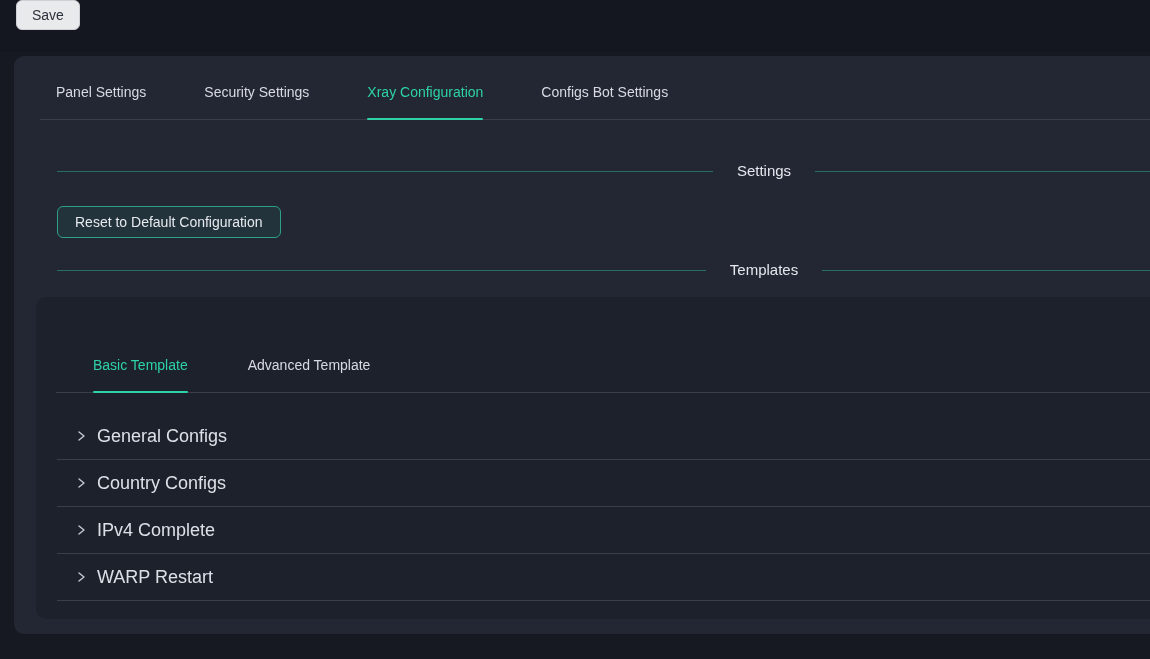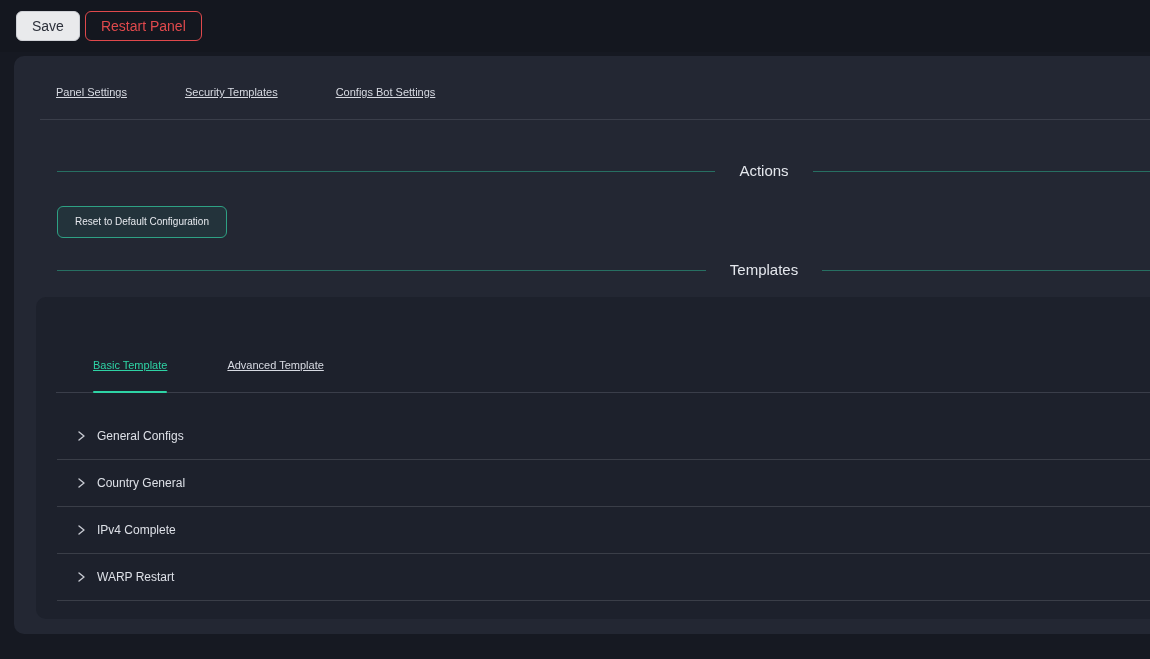--- a/index.html
+++ b/index.html
@@ -10,22 +10,22 @@
     overflow: hidden;
     background: #161922;
     font-family: "Liberation Sans", sans-serif;
     -webkit-font-smoothing: antialiased;
   }
 
   
   .topbar {
     height: 52px;
     display: flex;
-    align-items: center;
-    gap: 5px;
+    align-items: flex-start;
+    gap: 20px;
     padding-left: 16px;
     background: #14171f;
   }
   .btn {
     font-family: "Liberation Sans", sans-serif;
     font-size: 14px;
     height: 30px;
     padding: 0 15px;
     border-radius: 6px;
     cursor: pointer;
@@ -56,27 +56,26 @@
   .tabbar {
     display: flex;
     gap: 58px;
     margin-left: 26px;
     margin-right: 0;
     padding: 26px 0 0 16px;
     border-bottom: 1px solid #3a3e4a;
   }
   .tab {
     position: relative;
-    font-size: 11px;
+    font-size: 14px;
     line-height: 20px;
     color: #d7dae2;
     padding-bottom: 17px;
     cursor: pointer;
     white-space: nowrap;
-    text-decoration: underline;
   }
   .tab.active { color: #2ed3a5; }
   .tab.active::after {
     content: "";
     position: absolute;
     left: 0; right: 0; bottom: -1px;
     height: 2px;
     background: #2ed3a5;
     border-radius: 2px;
   }
@@ -97,21 +96,21 @@
   }
   .divider .label { padding: 0 24px; white-space: nowrap; }
 
   
   .btn-reset {
     display: inline-block;
     margin: 24px 0 0 43px;
     background: rgba(46, 211, 165, 0.07);
     border: 1px solid #2ea184;
     color: #e6e9ee;
-    font-size: 10px;
+    font-size: 14px;
     height: 32px;
     line-height: 30px;
     padding: 0 17px;
     border-radius: 6px;
     cursor: pointer;
     font-family: "Liberation Sans", sans-serif;
   }
   .divider.templates { margin-top: 21px; }
 
   
@@ -143,45 +142,45 @@
   }
   .acc-row .chev {
     width: 12px;
     height: 12px;
     margin-right: 10px;
     display: inline-flex;
     align-items: center;
     justify-content: center;
   }
   .acc-row .acc-label {
-    font-size: 12px;
+    font-size: 18px;
     color: #dde0e7;
   }
 </style>
 </head>
 <body>
 
 <div class="topbar">
   <button class="btn btn-save">Save</button>
-  <button class="btn btn-restart">Restart Panel</button>
 </div>
 
 <div class="main-card">
 
   
   <div class="tabbar">
     <div class="tab">Panel Settings</div>
-    <div class="tab">Security Templates</div>
+    <div class="tab">Security Settings</div>
+    <div class="tab active">Xray Configuration</div>
     <div class="tab">Configs Bot Settings</div>
   </div>
 
   
   <div class="divider">
     <span class="line"></span>
-    <span class="label">Actions</span>
+    <span class="label">Settings</span>
     <span class="line"></span>
   </div>
 
   
   <button class="btn-reset">Reset to Default Configuration</button>
 
   
   <div class="divider templates">
     <span class="line"></span>
     <span class="label">Templates</span>
@@ -206,21 +205,21 @@
         </span>
         <span class="acc-label">General Configs</span>
       </div>
 
       <div class="acc-row">
         <span class="chev">
           <svg width="12" height="12" viewBox="0 0 12 12">
               <polyline points="4,2 9,6 4,10" fill="none" stroke="#c7cad2" stroke-width="1.4" stroke-linecap="round" stroke-linejoin="round"></polyline>
             </svg>
         </span>
-        <span class="acc-label">Country General</span>
+        <span class="acc-label">Country Configs</span>
       </div>
 
       <div class="acc-row">
         <span class="chev">
           <svg width="12" height="12" viewBox="0 0 12 12">
               <polyline points="4,2 9,6 4,10" fill="none" stroke="#c7cad2" stroke-width="1.4" stroke-linecap="round" stroke-linejoin="round"></polyline>
             </svg>
         </span>
         <span class="acc-label">IPv4 Complete</span>
       </div>

